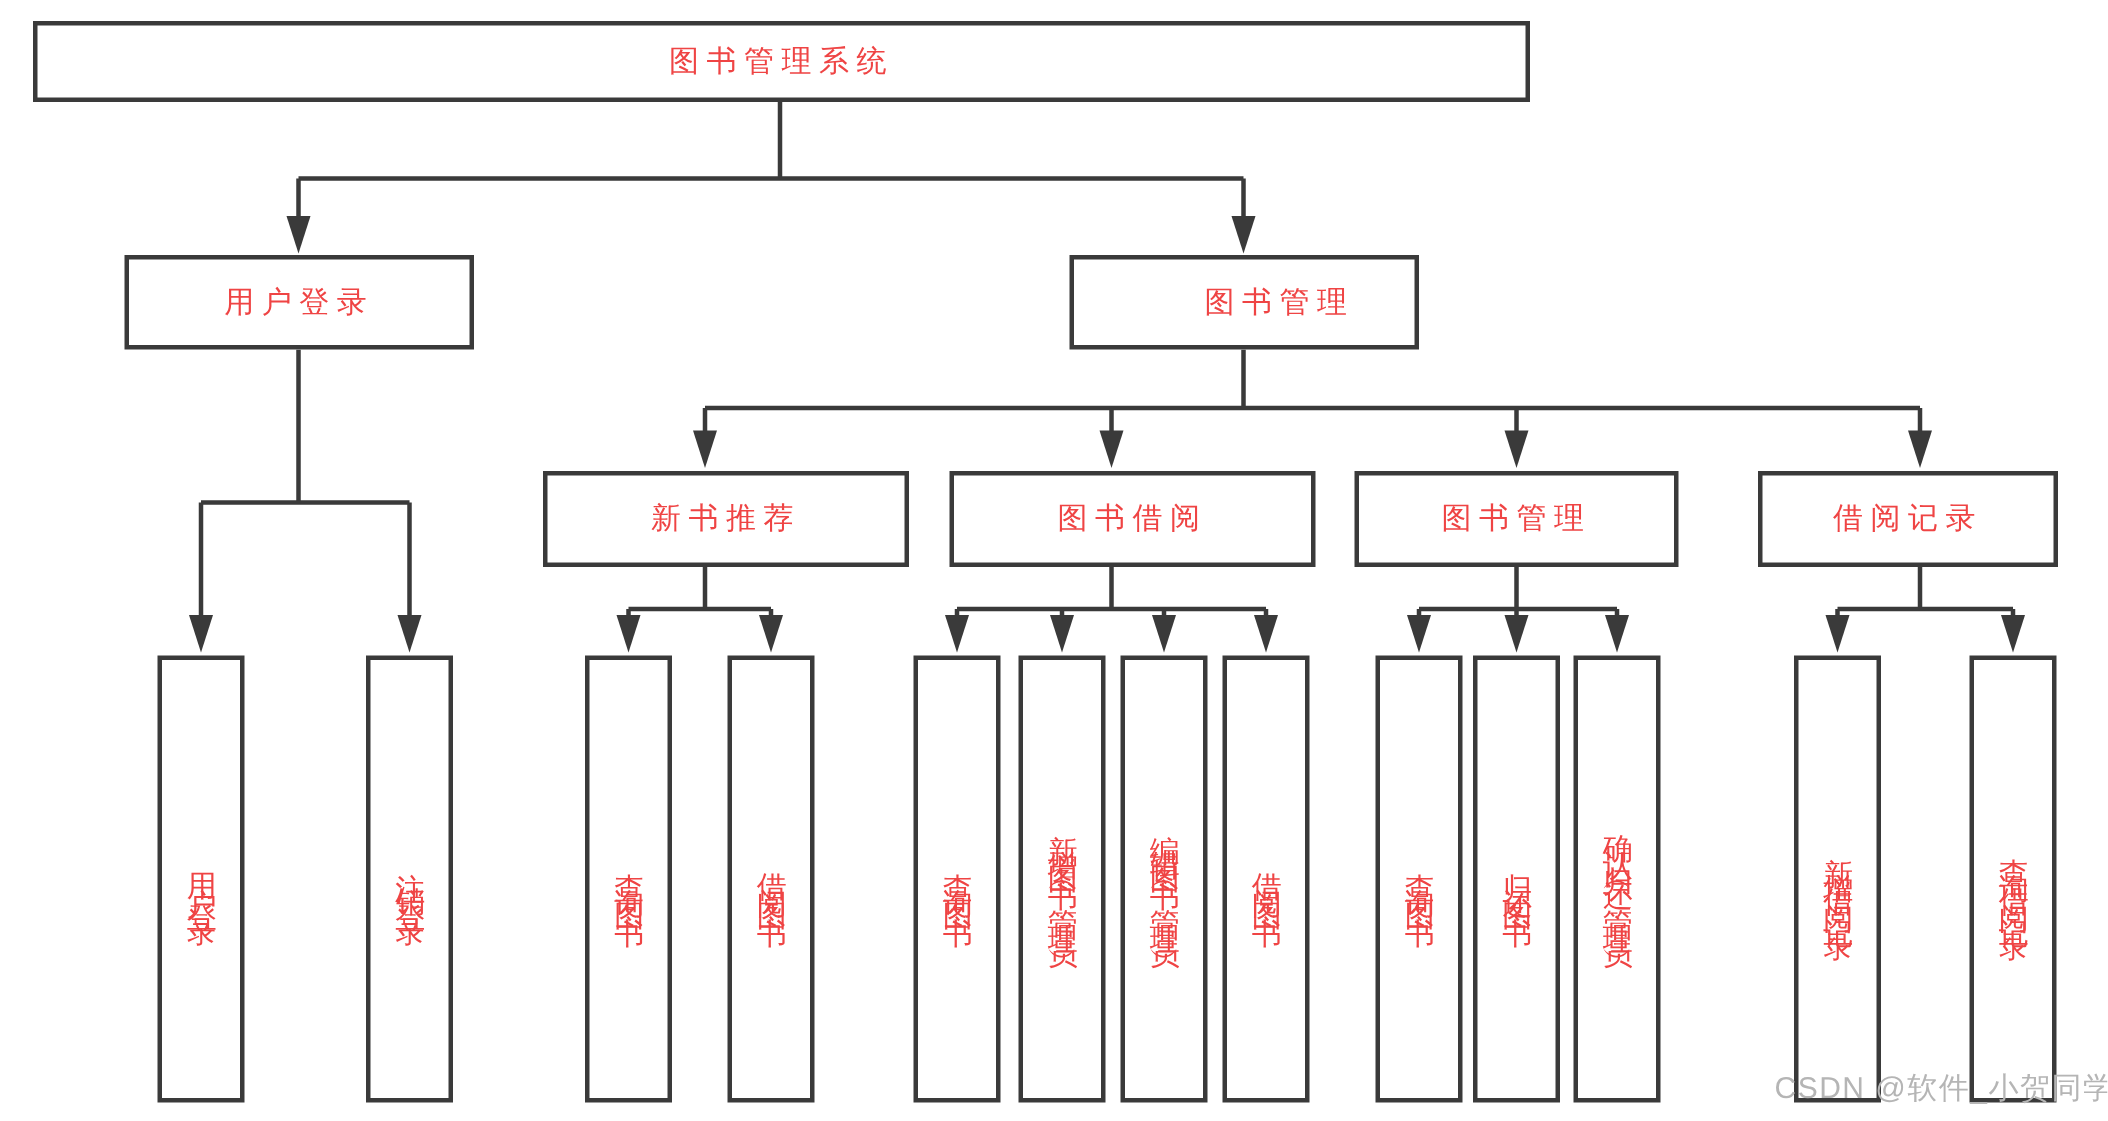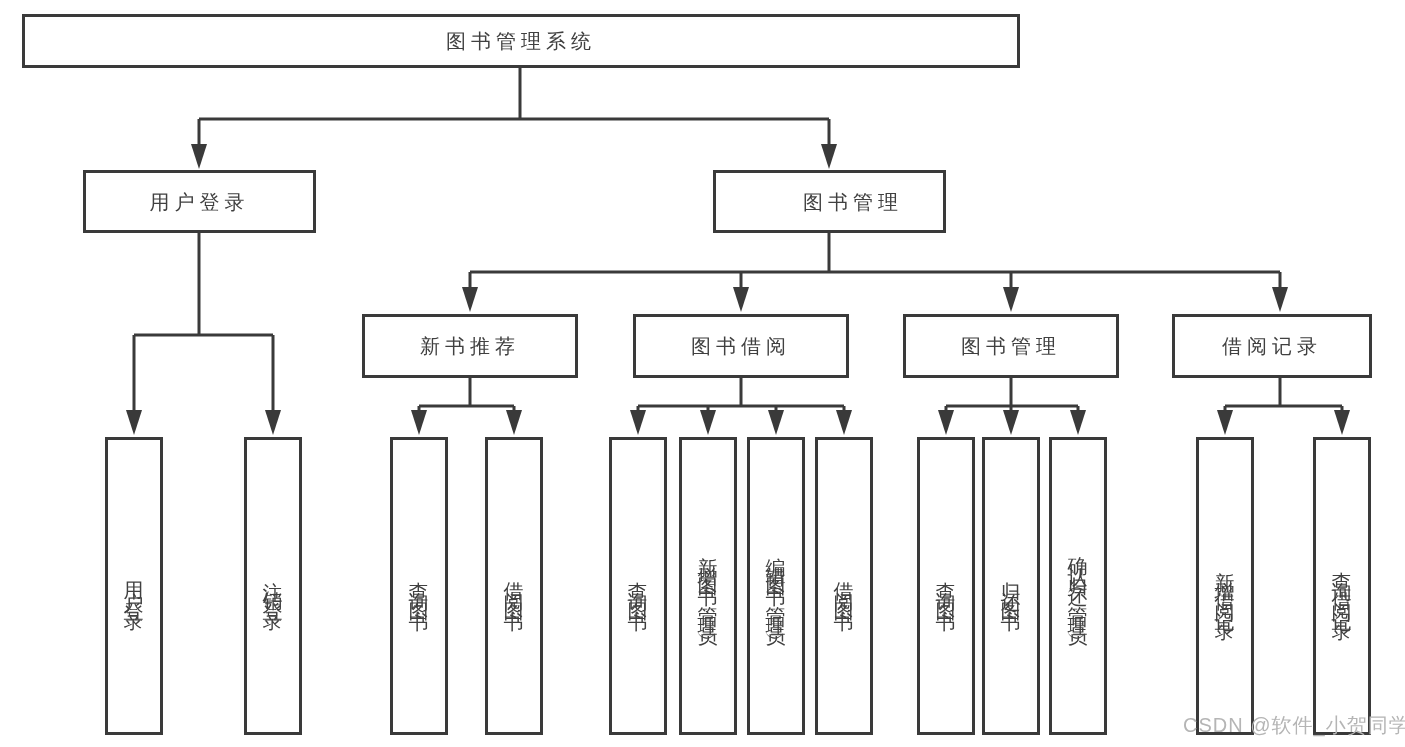--- a/index.html
+++ b/index.html
@@ -23,21 +23,21 @@
   }
   .box {
     position: absolute;
     box-sizing: border-box;
     border: 3px solid #3a3a3a;
     background: #ffffff;
     display: flex;
     align-items: center;
     justify-content: center;
     font-size: 20px;
-    color: #404040;
+    color: #ef4444;
     letter-spacing: 5px;
     z-index: 1;
     text-align: left;
     line-height: 1.2;
   }
   .vbox {
     writing-mode: vertical-rl;
     text-orientation: mixed;
     letter-spacing: 10px;
     width: 58px;
@@ -117,24 +117,24 @@
     <span>图书管理系统</span>
   </div>
 
   <div class="box" style="left:83px; top:170px; width:233px; height:63px;">
     <span>用户登录</span>
   </div>
   <div class="box" style="left:713px; top:170px; width:233px; height:63px;padding-left:47px;">
     <span>图书管理</span>
   </div>
 
-  <div class="box lvl3" style="left:362px; width:216px;">
+  <div class="box lvl3" style="left:362px; width:244px;">
     <span>新书推荐</span>
   </div>
-  <div class="box lvl3" style="left:633px; width:216px;">
+  <div class="box lvl3" style="left:633px; width:244px;">
     <span>图书借阅</span>
   </div>
   <div class="box lvl3" style="left:903px; width:216px;">
     <span>图书管理</span>
   </div>
   <div class="box lvl3" style="left:1172px; width:200px;">
     <span>借阅记录</span>
   </div>
 
   <div class="box vbox" style="left:105px;">

